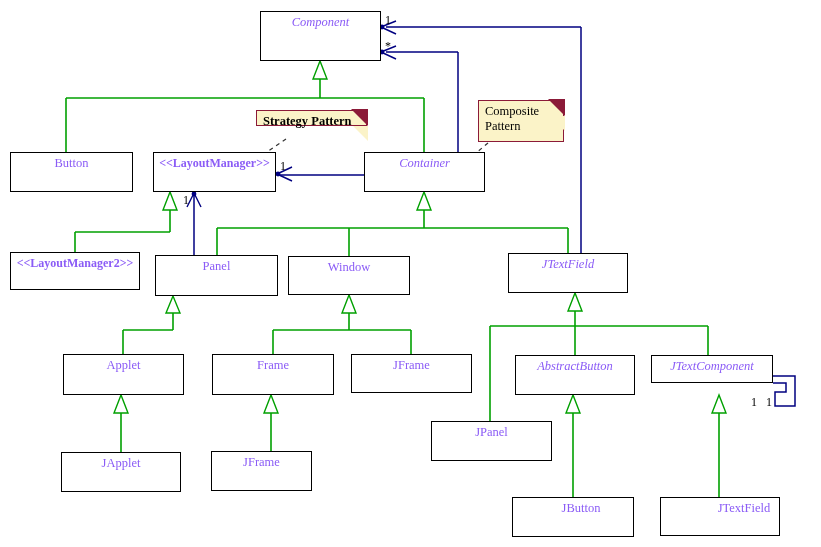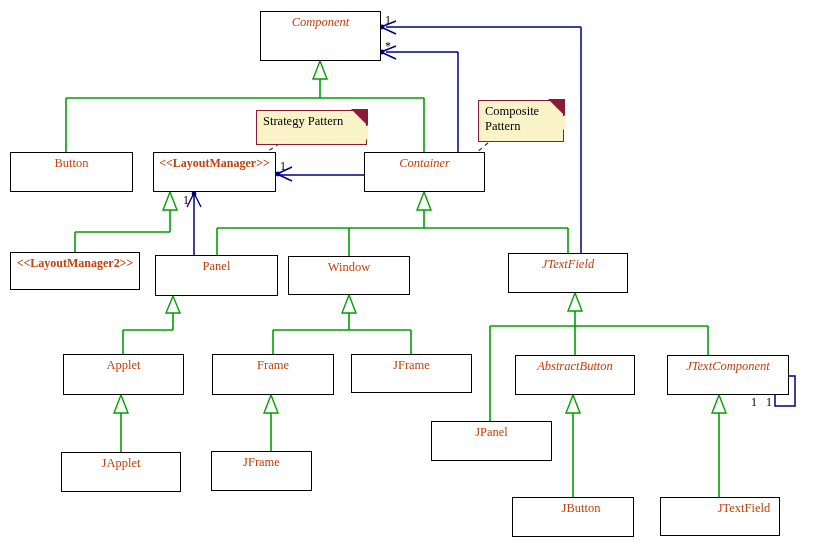--- a/index.html
+++ b/index.html
@@ -31,21 +31,21 @@
     background: #ffffff;
     z-index: 5;
   }
   .uml-class .title {
     display: block;
     width: 100%;
     text-align: center;
     font-size: 12.5px;
     line-height: 15px;
     padding-top: 3px;
-    color: #c2410c;
+    color: #8b5cf6;
     white-space: nowrap;
   }
   .uml-class.concrete .title {
     font-weight: normal;
     font-family: "Liberation Serif", "DejaVu Serif", serif;
   }
   .uml-class.abstract .title {
     font-style: italic;
     font-weight: normal;
     font-family: "Liberation Serif", "DejaVu Serif", serif;
@@ -271,21 +271,21 @@
   </div>
 
   <div class="uml-class concrete" style="left:351px; top:354px; width:121px; height:39px;">
     <span class="title">JFrame</span>
   </div>
 
   <div class="uml-class abstract" style="left:515px; top:355px; width:120px; height:40px;">
     <span class="title">AbstractButton</span>
   </div>
 
-  <div class="uml-class abstract" style="left:651px; top:355px; width:122px; height:40px;margin-left:16px;">
+  <div class="uml-class abstract" style="left:651px; top:355px; width:122px; height:28px;">
     <span class="title">JTextComponent</span>
   </div>
 
   <div class="uml-class concrete" style="left:61px; top:452px; width:120px; height:40px;">
     <span class="title">JApplet</span>
   </div>
 
   <div class="uml-class concrete" style="left:211px; top:451px; width:101px; height:40px;">
     <span class="title">JFrame</span>
   </div>
@@ -295,21 +295,21 @@
   </div>
 
   <div class="uml-class concrete" style="left:512px; top:497px; width:122px; height:40px;padding-left:16px;">
     <span class="title">JButton</span>
   </div>
 
   <div class="uml-class concrete" style="left:660px; top:497px; width:120px; height:39px;padding-left:48px;">
     <span class="title">JTextField</span>
   </div>
 
-  <div class="uml-note" style="left:256px; top:110px; width:111px; height:35px;">
+  <div class="uml-note" style="left:256px; top:110px; width:111px; height:16px;font-weight:bold;">
     <span>Strategy Pattern</span>
     <span class="fold">
         <span class="fold-inner"></span>
       </span>
   </div>
 
   <div class="uml-note" style="left:478px; top:100px; width:86px; height:42px;">
     <span>Composite Pattern</span>
     <span class="fold">
         <span class="fold-inner"></span>

